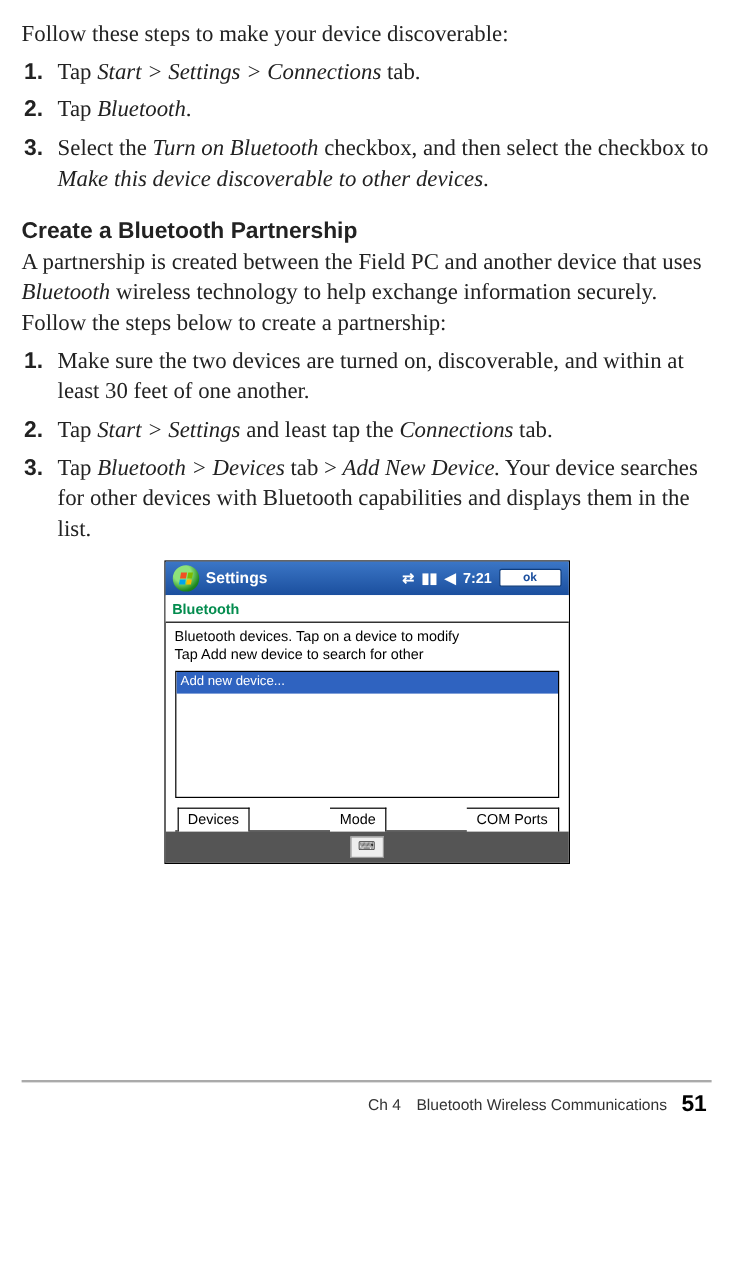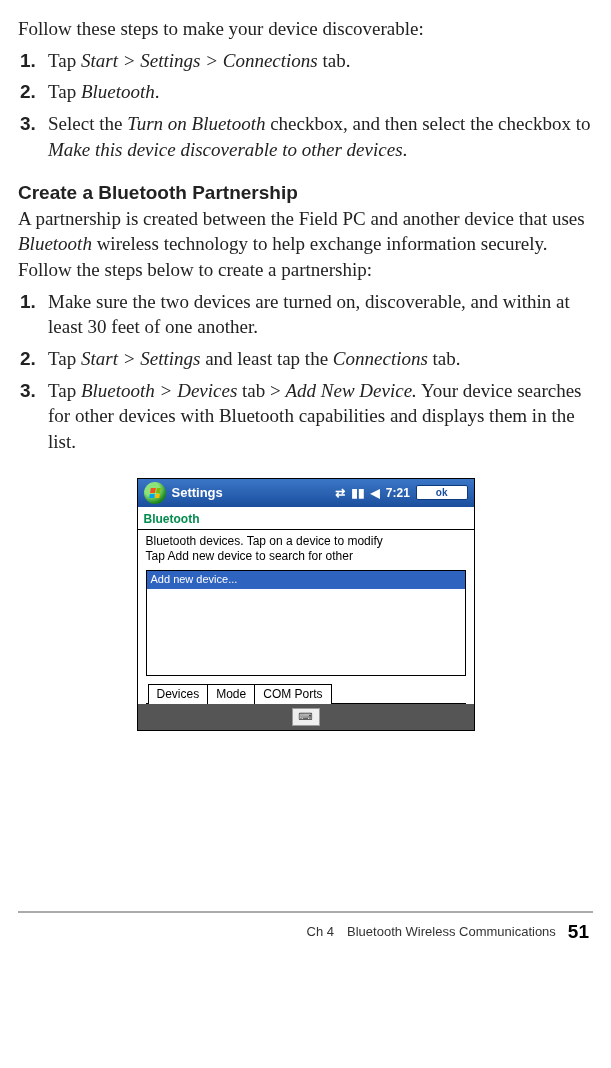--- a/index.html
+++ b/index.html
@@ -32,21 +32,21 @@
       font-style: italic;
     }
     h3 {
       font-family: Arial, Helvetica, sans-serif;
       font-weight: bold;
       font-size: 19px;
       margin: 18px 0 0 0;
     }
     .screenshot {
       width: 336px;
-      margin: 23px auto 0 auto;
+      margin: 12px auto 0 auto;
       border: 1px solid #000;
       font-family: Tahoma, Arial, sans-serif;
       font-size: 13px;
       background: #fff;
     }
     .taskbar {
       background: linear-gradient(#3b76c6, #1b4f9e);
       height: 28px;
       display: flex;
       align-items: center;
@@ -114,20 +114,21 @@
     .list-item-sel {
       background: #2f63c0;
       color: #fff;
       padding: 2px 4px;
       font-size: 11px;
     }
     .tabrow {
       display: flex;
       margin-top: 8px;
       padding-left: 2px;
+      justify-content: space-between;
     }
     .tab {
       border: 1px solid #000;
       border-bottom: none;
       padding: 2px 8px;
       font-size: 12px;
       background: #fff;
       margin-right: 0;
     }
     .tab + .tab { border-left: none; }

